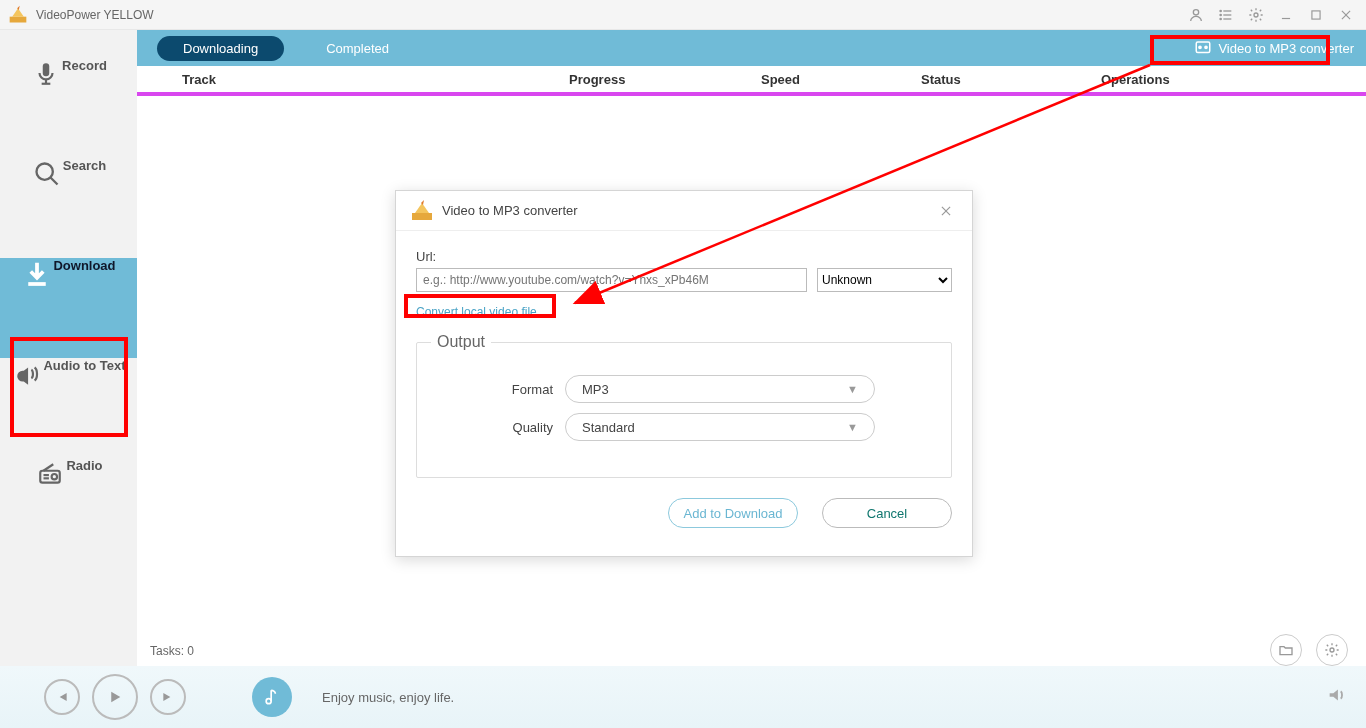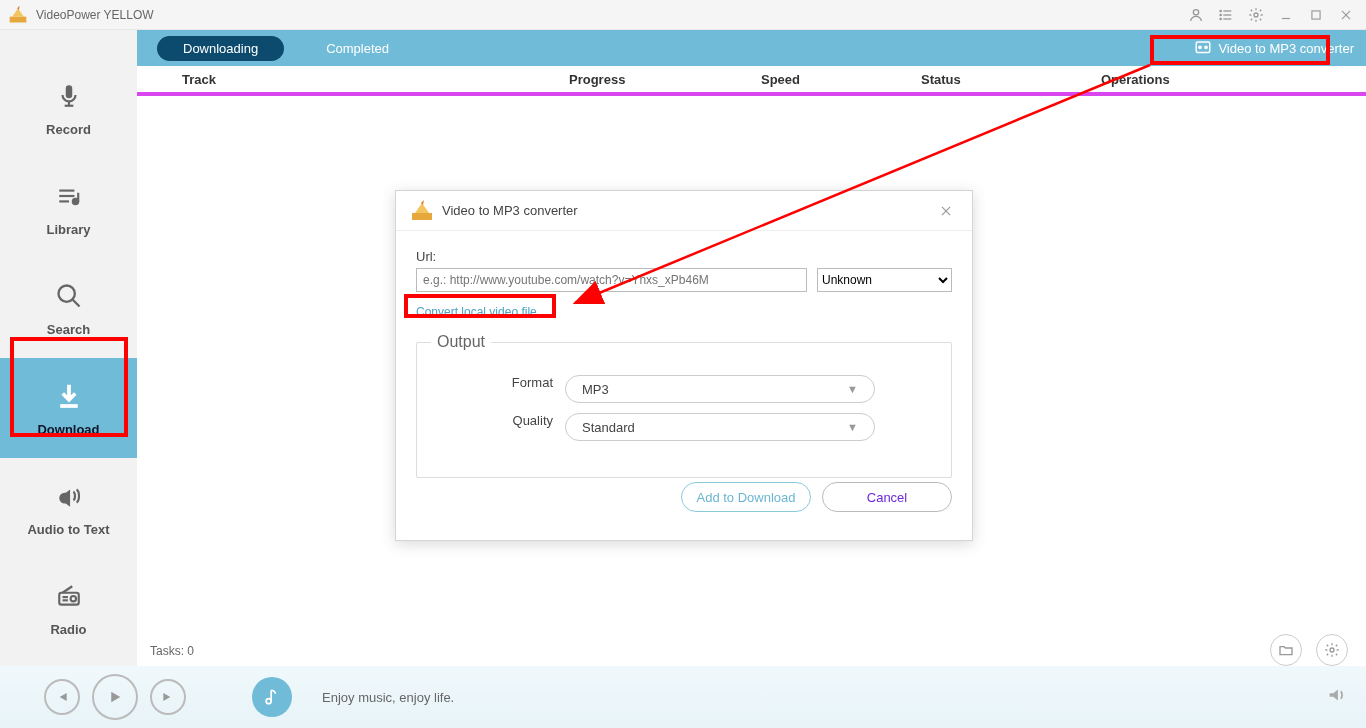--- a/index.html
+++ b/index.html
@@ -7,21 +7,21 @@
 
 
 .titlebar { height: 30px; background: #f5f5f5; display: flex; align-items: center; padding: 0 8px; border-bottom: 1px solid #e8e8e8; }
 .titlebar .logo { width: 20px; height: 20px; margin-right: 8px; }
 .titlebar .title { font-size: 12px; color: #666; flex: 1; }
 .titlebar .ctrl { width: 24px; height: 24px; display: flex; align-items: center; justify-content: center; color: #888; cursor: pointer; margin-left: 6px; }
 
 
 .app { display: flex; height: calc(100% - 30px - 62px); }
 .sidebar { width: 137px; background: #f2f2f2; display: flex; flex-direction: column; align-items: center; padding-top: 28px; }
-.side-item { width: 100%; height: 100px; display: flex; flex-direction: column; align-items: center; justify-content: center; cursor: pointer; color: #555; }
+.side-item { width: 100%; height: 100px; display: flex; flex-direction: row; justify-content: center; cursor: pointer; color: #555; }
 .side-item.active { background: #70bbd7; color: #0f172a; }
 .side-item .icon { width: 32px; height: 32px; margin-bottom: 10px; display:flex; align-items:center; justify-content:center; }
 .side-item .label { font-size: 13px; font-weight: 600; }
 
 
 .main { flex: 1; display: flex; flex-direction: column; position: relative; }
 .tabbar { height: 36px; background: #70bbd7; display: flex; align-items: center; padding-left: 20px; color: #fff; font-size: 13px; }
 .tab { padding: 5px 26px; border-radius: 14px; cursor: pointer; margin-right: 16px; }
 .tab.active { background: #0c4a6e; }
 .spacer { flex: 1; }
@@ -55,28 +55,28 @@
 .dlg-head .t { font-size: 13px; color: #444; flex: 1; }
 .dlg-head .x { width: 24px; height: 24px; display:flex; align-items:center; justify-content:center; cursor:pointer; color:#999; }
 .dlg-body { padding: 18px 20px 28px; }
 .lbl { font-size: 13px; color: #444; margin-bottom: 4px; }
 .url-row { display: flex; gap: 10px; margin-bottom: 10px; }
 .url-row input { flex: 1; height: 24px; border: 1px solid #bbb; padding: 0 6px; font-size: 12px; }
 .url-row select { width: 135px; height: 24px; border: 1px solid #bbb; font-size: 12px; background:#fff; }
 .link-local { font-size: 12px; color: #4aa3c6; text-decoration: underline; cursor: pointer; display:inline-block; }
 .fieldset { border: 1px solid #ddd; border-radius: 2px; padding: 22px 22px 26px; margin-top: 22px; position: relative; }
 .fieldset .legend { position: absolute; top: -10px; left: 14px; background: #fff; padding: 0 6px; font-size: 16px; color: #666; }
-.frow { display: flex; align-items: flex-start; justify-content: center; gap: 12px; margin: 10px 0; }
+.frow { display: flex; align-items: center; justify-content: center; gap: 12px; margin: 10px 0; }
 .frow .fl { width: 60px; text-align: right; font-size: 13px; color: #444; }
 .pill { width: 310px; height: 28px; border: 1px solid #ccc; border-radius: 14px; display: flex; align-items: center; padding: 0 16px; font-size: 13px; color: #444; cursor: pointer; justify-content: space-between; }
 .pill .chev { color: #999; font-size: 11px; }
-.dlg-btns { display: flex; justify-content: flex-end; gap: 11px; margin-top: 4px; }
+.dlg-btns { display: flex; justify-content: flex-end; gap: 24px; margin-top: 20px; }
 .btn { width: 130px; height: 30px; border-radius: 15px; display:flex; align-items:center; justify-content:center; font-size: 13px; cursor: pointer; }
 .btn.primary { border: 1px solid #8cc9dd; color: #6ab6d2; }
-.btn.sec { border: 1px solid #bbb; color: #6d28d9; }
+.btn.sec { border: 1px solid #bbb; color: #0f766e; }
 
 
 .hl { position: absolute; border: 4px solid #f00; pointer-events: none; z-index: 50; }
 .arrow-svg { position: absolute; pointer-events: none; z-index: 49; }
 
 
 .vol { margin-left: auto; color:#999; cursor:pointer; }
 </style>
 </head>
 <body>
@@ -136,32 +136,20 @@
     <div class="side-item">
       <span class="icon">
           <svg width="26" height="30" viewBox="0 0 24 24" fill="#666">
             <rect x="9" y="2" width="6" height="12" rx="3"></rect>
             <path d="M6 11a6 6 0 0012 0" fill="none" stroke="#666" stroke-width="2"></path>
             <line x1="12" y1="17" x2="12" y2="21" stroke="#666" stroke-width="2"></line>
             <line x1="8" y1="21" x2="16" y2="21" stroke="#666" stroke-width="2"></line>
           </svg>
         </span>
       <span class="label">Record</span>
-    </div>
-    <div class="side-item">
-      <span class="icon">
-          <svg width="30" height="26" viewBox="0 0 24 24" fill="none" stroke="#666" stroke-width="2">
-            <line x1="3" y1="7" x2="17" y2="7"></line>
-            <line x1="3" y1="12" x2="17" y2="12"></line>
-            <line x1="3" y1="17" x2="12" y2="17"></line>
-            <circle cx="18" cy="17" r="2.5" fill="#666"></circle>
-            <line x1="20.5" y1="17" x2="20.5" y2="9" stroke="#666"></line>
-          </svg>
-        </span>
-      <span class="label">Library</span>
     </div>
     <div class="side-item">
       <span class="icon">
           <svg width="28" height="28" viewBox="0 0 24 24" fill="none" stroke="#666" stroke-width="2">
             <circle cx="10" cy="10" r="7"></circle>
             <line x1="15" y1="15" x2="21" y2="21"></line>
           </svg>
         </span>
       <span class="label">Search</span>
     </div>

